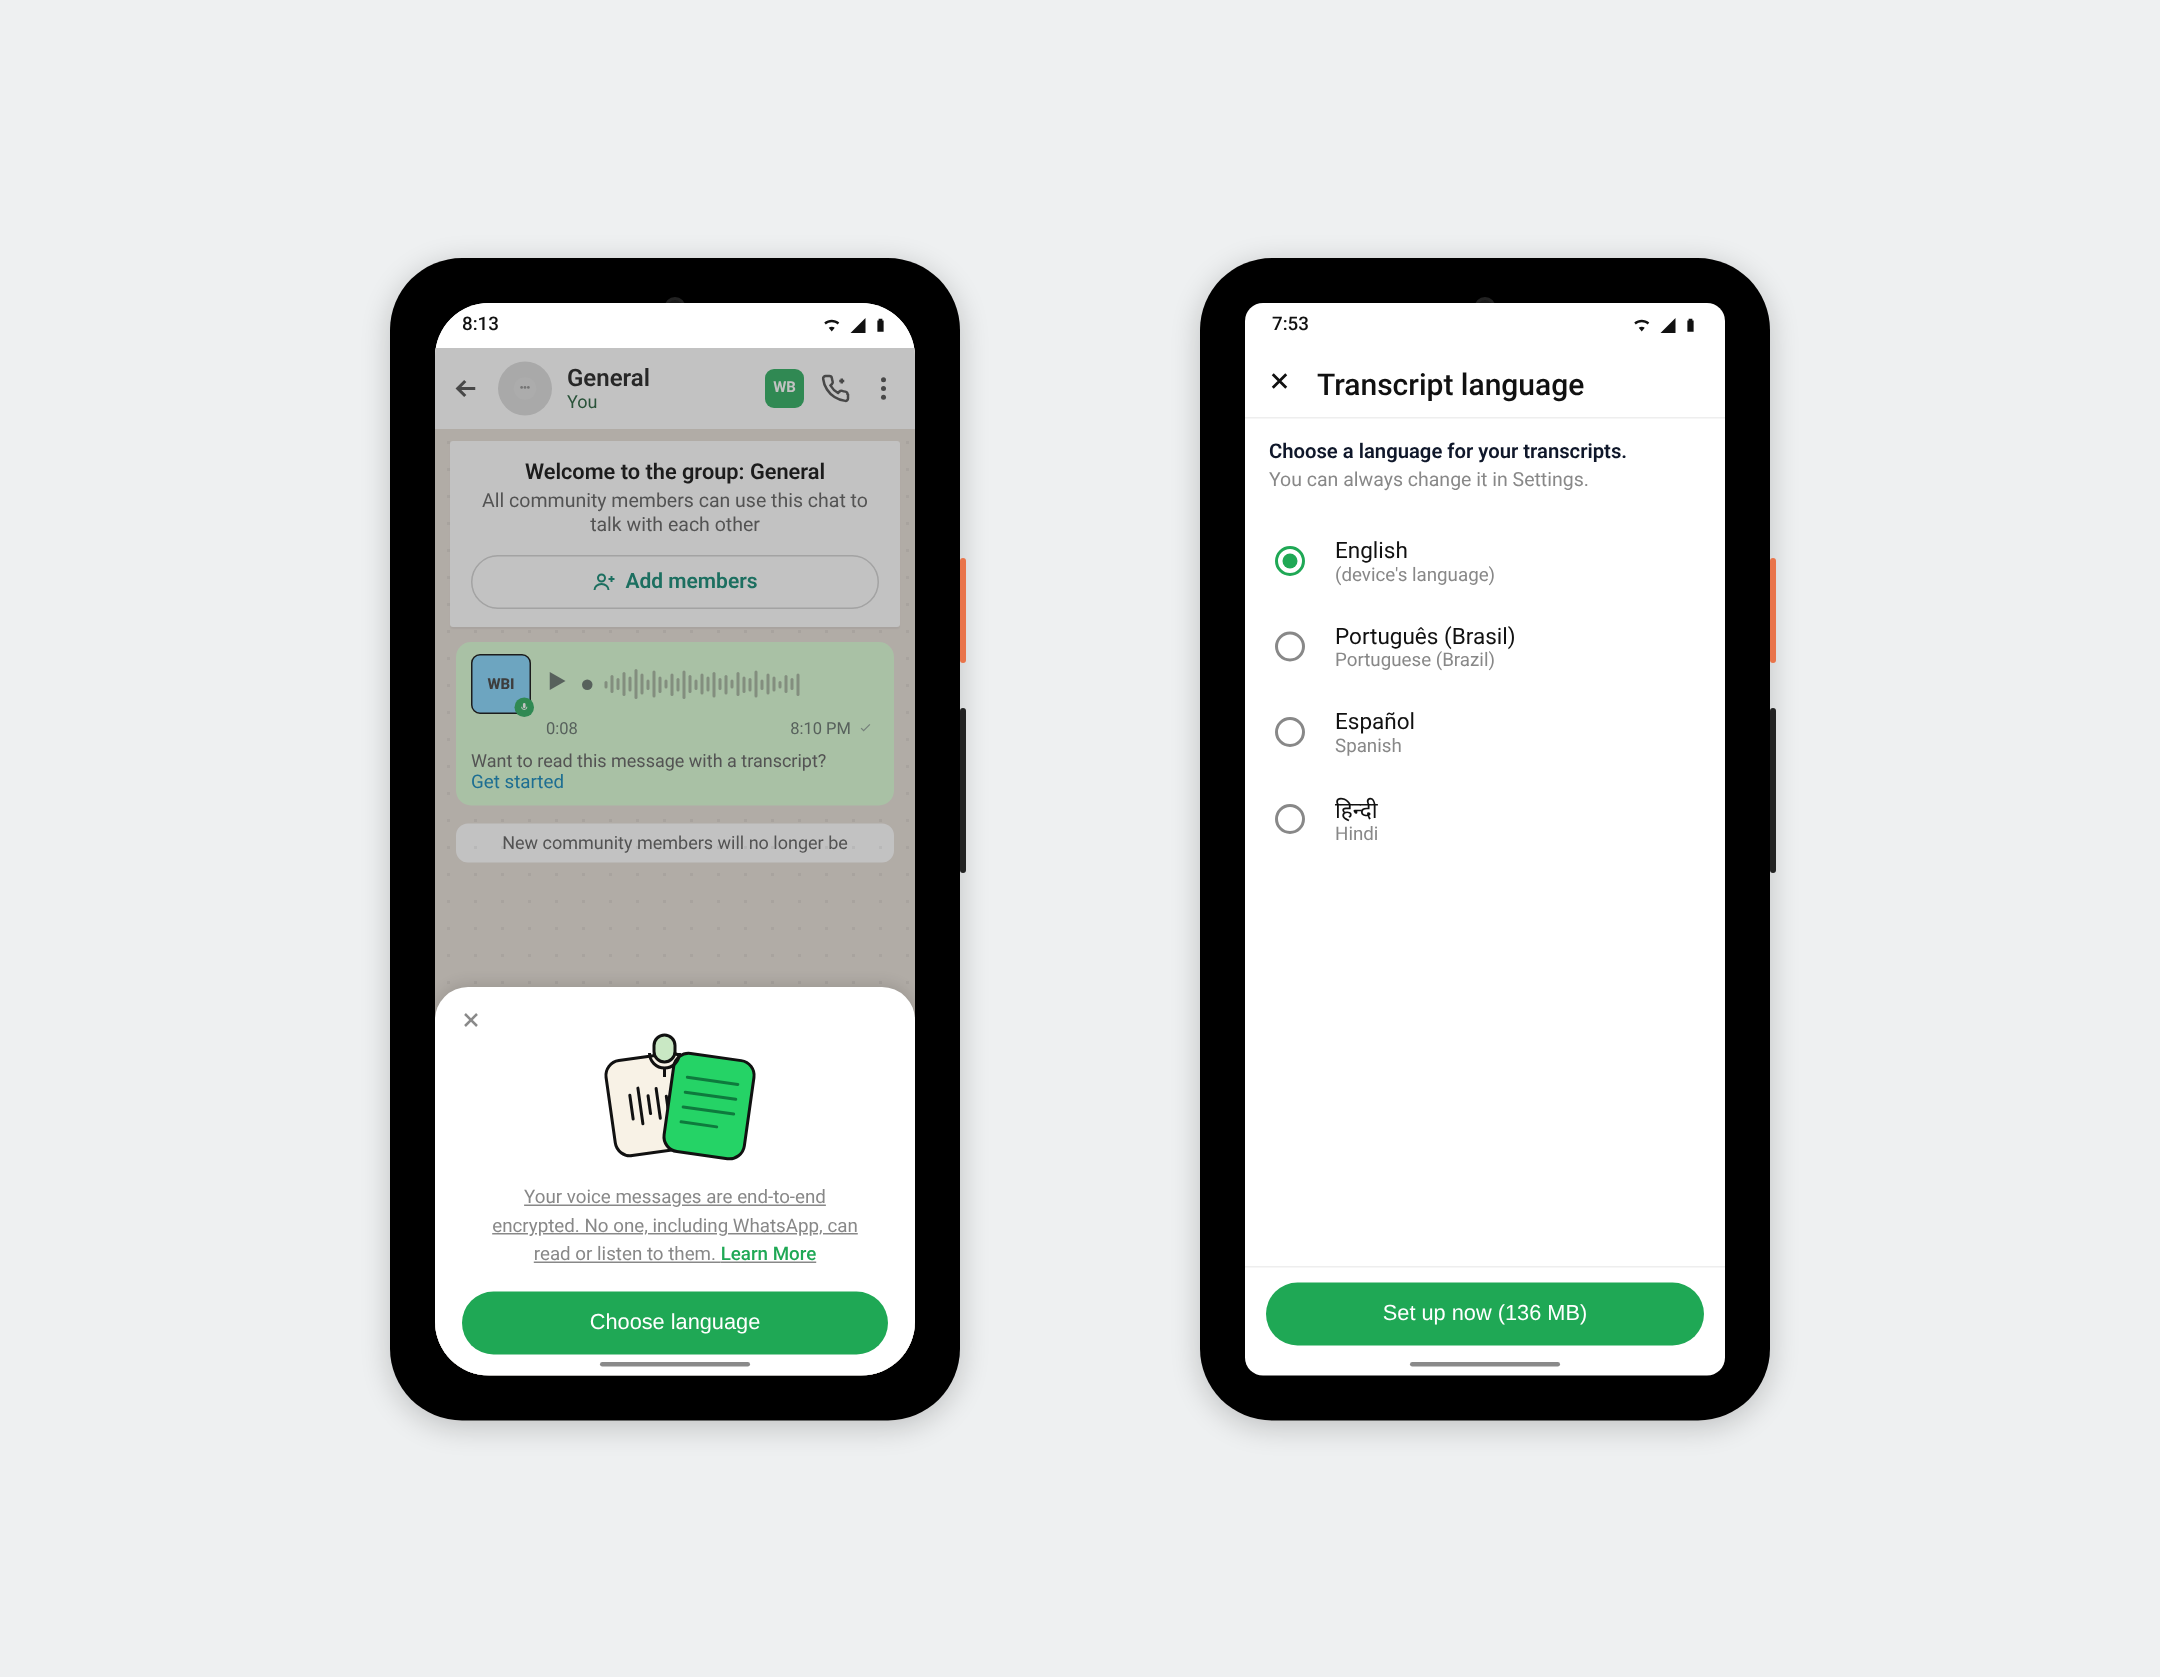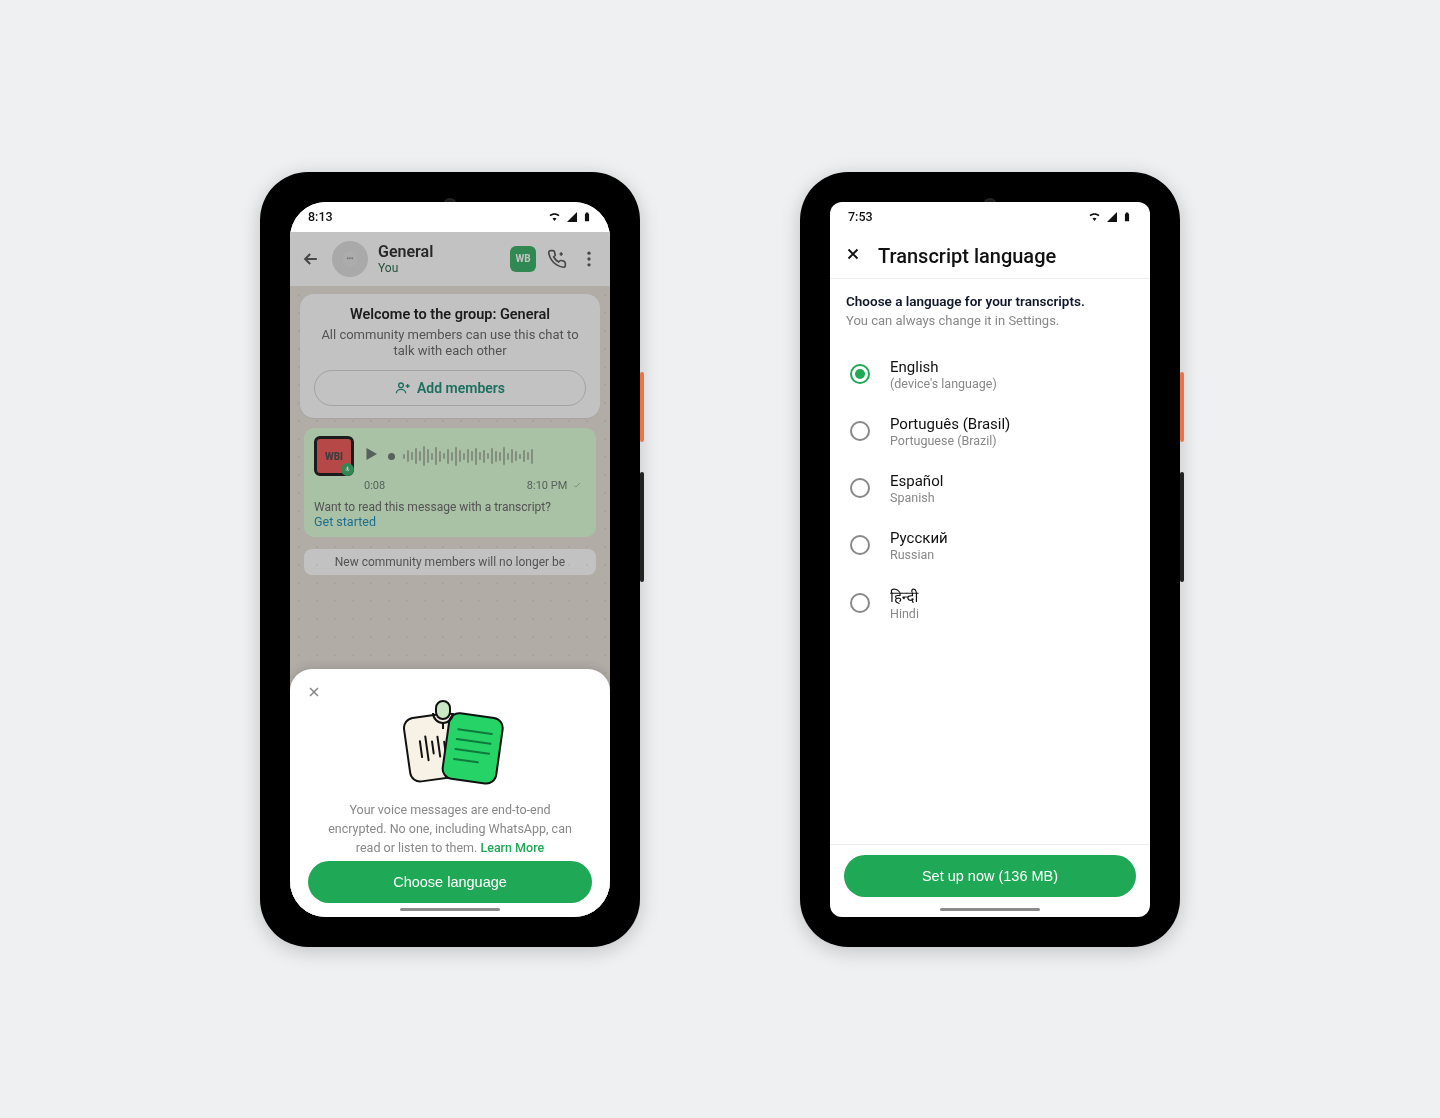--- a/index.html
+++ b/index.html
@@ -96,21 +96,21 @@
   }
   .chat-pattern {
     position:absolute; inset:0;
     opacity:0.06;
     background-image: radial-gradient(circle, #000 1px, transparent 1px);
     background-size: 18px 18px;
   }
   .group-card {
     position:relative;
     background:#fff;
-    border-radius:14px;
+    border-radius:2px;
     padding:12px 14px;
     text-align:center;
     box-shadow:0 1px 1px rgba(0,0,0,0.06);
     margin-bottom:8px;
   }
   .group-card .title { font-weight:600; font-size:14.5px; margin-bottom:4px; }
   .group-card .sub { font-size:13px; color:#555; line-height:1.3; margin-bottom:10px; }
   .add-members-btn {
     border:1px solid #cfcfcf;
     border-radius:40px;
@@ -121,25 +121,25 @@
   }
   .voice-bubble {
     background:#d9fdd3;
     border-radius:10px;
     padding:8px 10px;
     margin:10px 4px 0 4px;
     position:relative;
   }
   .voice-row { display:flex; align-items:center; gap:8px; }
   .wbi-avatar {
-    width:40px; height:40px; background:#ef4444; border-radius:6px;
+    width:40px; height:40px; background:#7dd3fc; border-radius:6px;
     display:flex; align-items:center; justify-content:center;
     font-size:10px; font-weight:800; color:#333;
     position:relative;
-    border:3px solid #000000;
+    border:1px solid #000000;
   }
   .mic-dot {
     position:absolute; bottom:-3px; right:-3px;
     width:13px; height:13px; border-radius:50%;
     background:#1fa855; color:#fff; font-size:8px;
     display:flex; align-items:center; justify-content:center;
   }
   .play-btn { color:#5b6b63; font-size:20px; }
   .wave {
     flex:1; height:24px;
@@ -183,21 +183,22 @@
     line-height:1.35;
     margin-bottom:10px;
     padding:0 6px;
   }
   .sheet p {
     text-align:center;
     font-size:12.5px;
     color:#888;
     line-height:1.5;
     padding:0 12px;
-    margin-bottom:3px;
+    margin-bottom:14px;
+    text-decoration:underline;
   }
   .sheet .learn-more { color:#1fa855; font-weight:500; }
   .primary-btn {
     background:#1fa855;
     color:#fff;
     border:none;
     border-radius:40px;
     width:100%;
     padding:13px 0;
     font-size:14.5px;
@@ -485,27 +486,20 @@
           <div class="lang-item">
     <span class="radio "></span>
     <div>
       <div class="lang-name">Español</div>
       <div class="lang-sub">Spanish</div>
     </div>
           </div>
           <div class="lang-item">
     <span class="radio "></span>
     <div>
-      <div class="lang-name">Русский</div>
-      <div class="lang-sub">Russian</div>
-    </div>
-          </div>
-          <div class="lang-item">
-    <span class="radio "></span>
-    <div>
       <div class="lang-name">हिन्दी</div>
       <div class="lang-sub">Hindi</div>
     </div>
           </div>
         </div>
     </div>
 
     <div class="p2-footer">
       <button class="primary-btn">Set up now (136 MB)</button>
     </div>

